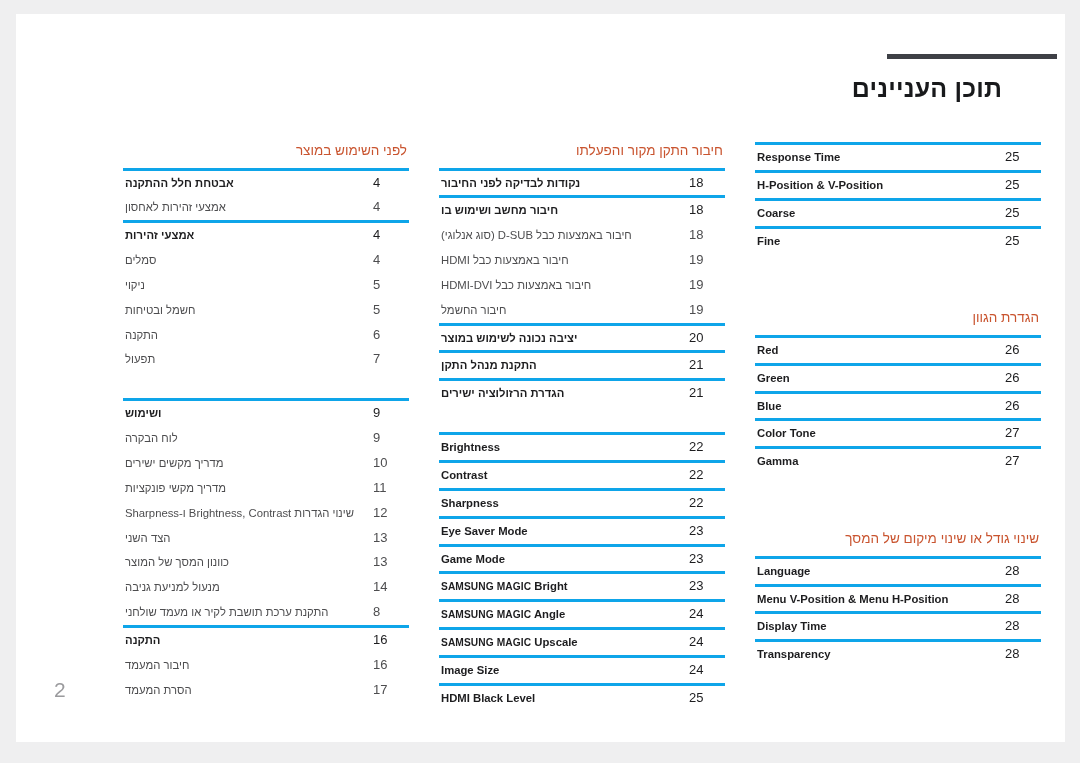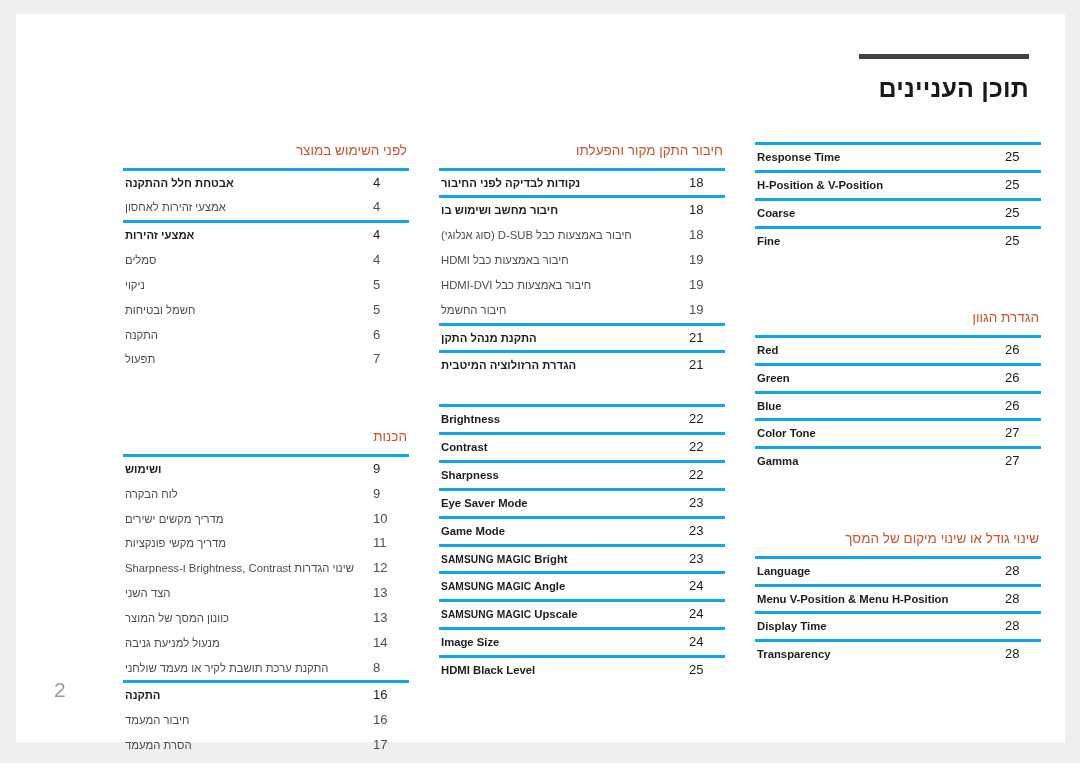--- a/index.html
+++ b/index.html
@@ -19,24 +19,24 @@
     left: 16px;
     top: 14px;
     width: 1049px;
     height: 728px;
     background: #ffffff;
   }
 
   
   .header {
     position: absolute;
-    right: 36px;
+    right: 8px;
     top: 40px;
     width: 260px;
-    text-align: right;
+    text-align: center;
   }
   .header-rule {
     width: 170px;
     height: 5px;
     background: #3e4046;
     margin: 0 0 16px auto;
   }
   .header-title {
     font-size: 25px;
     font-weight: bold;
@@ -259,27 +259,33 @@
               <span class="toc-label">חיבור באמצעות כבל HDMI-DVI</span>
               <span class="toc-page">19</span>
             </div>
             <div class="toc-row">
               <span class="toc-label">חיבור החשמל</span>
               <span class="toc-page">19</span>
             </div>
           </div>
           <div class="toc-group">
             <div class="toc-row lead">
+              <span class="toc-label">יציבה נכונה לשימוש במוצר</span>
+              <span class="toc-page">20</span>
+            </div>
+          </div>
+          <div class="toc-group">
+            <div class="toc-row lead">
               <span class="toc-label">התקנת מנהל התקן</span>
               <span class="toc-page">21</span>
             </div>
           </div>
           <div class="toc-group">
             <div class="toc-row lead">
-              <span class="toc-label">הגדרת הרזולוציה המיטבית</span>
+              <span class="toc-label">הגדרת הרזולוציה ישירים</span>
               <span class="toc-page">21</span>
             </div>
           </div>
         </div>
         <div class="section">
           <div class="toc-group">
             <div class="toc-row lead">
               <span class="toc-label ltr">Brightness</span>
               <span class="toc-page">22</span>
             </div>
@@ -374,21 +380,20 @@
               <span class="toc-label">התקנה</span>
               <span class="toc-page">6</span>
             </div>
             <div class="toc-row">
               <span class="toc-label">תפעול</span>
               <span class="toc-page">7</span>
             </div>
           </div>
         </div>
         <div class="section">
-          <div class="section-title spacer-top">הכנות</div>
           <div class="toc-group">
             <div class="toc-row lead">
               <span class="toc-label">ושימוש</span>
               <span class="toc-page">9</span>
             </div>
             <div class="toc-row">
               <span class="toc-label">לוח הבקרה</span>
               <span class="toc-page">9</span>
             </div>
             <div class="toc-row">

